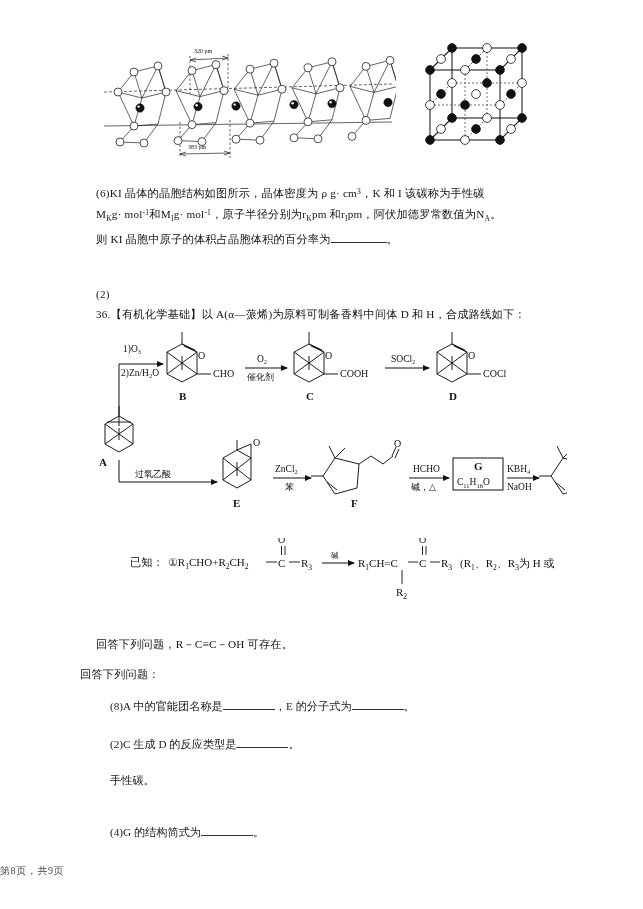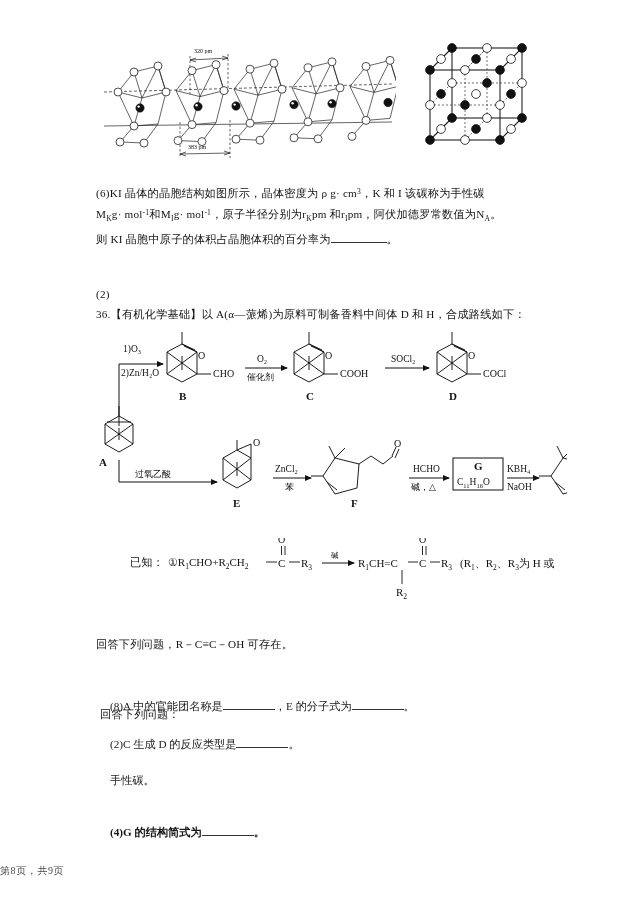--- a/index.html
+++ b/index.html
@@ -63,28 +63,28 @@
     left: 97px;
     top: 330px;
     width: 470px;
     height: 200px;
   }
 
   
   .known { position: absolute; left: 130px; top: 538px; width: 430px; height: 70px; }
   .known-tail { position: absolute; left: 96px; top: 604px; width: 440px; }
   .known2 { position: absolute; left: 96px; top: 634px; width: 440px; }
-  .answer-lead { position: absolute; left: 100px; top: 664px; width: 440px; margin-top: 40px; }
+  .answer-lead { position: absolute; left: 80px; top: 664px; width: 440px; }
 
   
   .qq { position: absolute; left: 110px; width: 440px; font-size: 11.2px; line-height: 20px; }
   .qq1 { top: 696px; }
   .qq2 { top: 734px; }
   .qq3 { top: 770px; }
-  .qq4 { top: 822px; font-weight: bold; }
+  .qq4 { top: 822px; }
 
   
   .footer {
     position: absolute;
     left: 0;
     top: 864px;
     width: 643px;
     font-size: 10px;
     color: #4a4a4a;
     letter-spacing: 0.6px;

